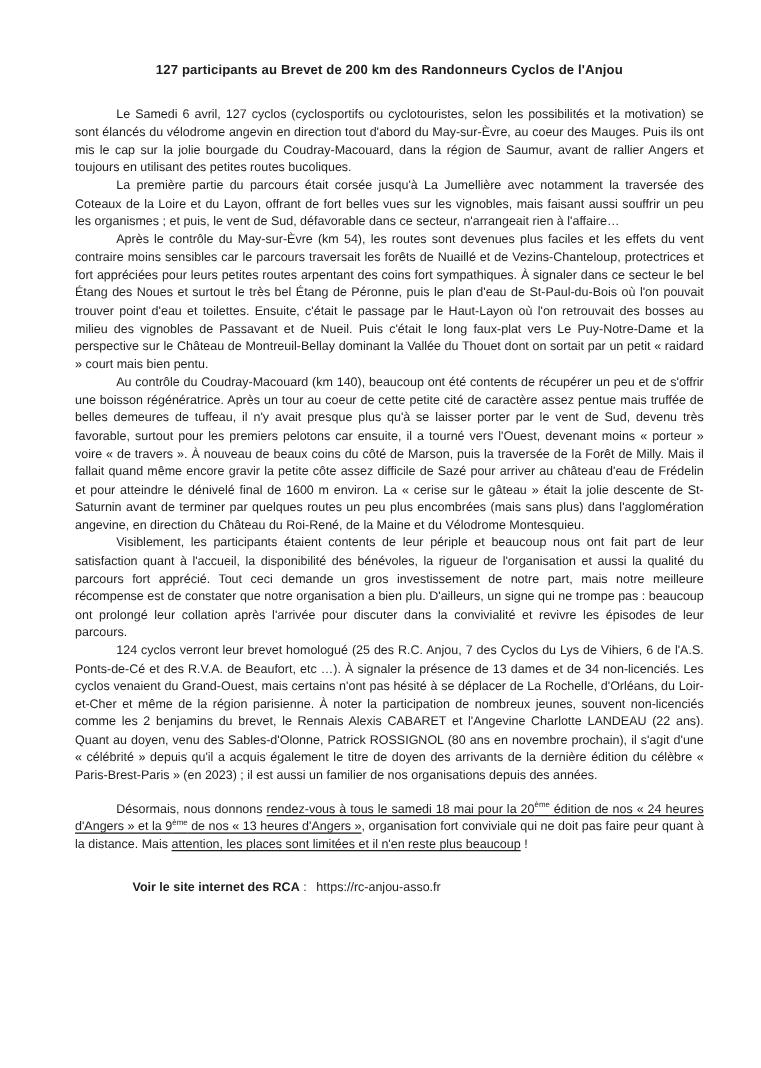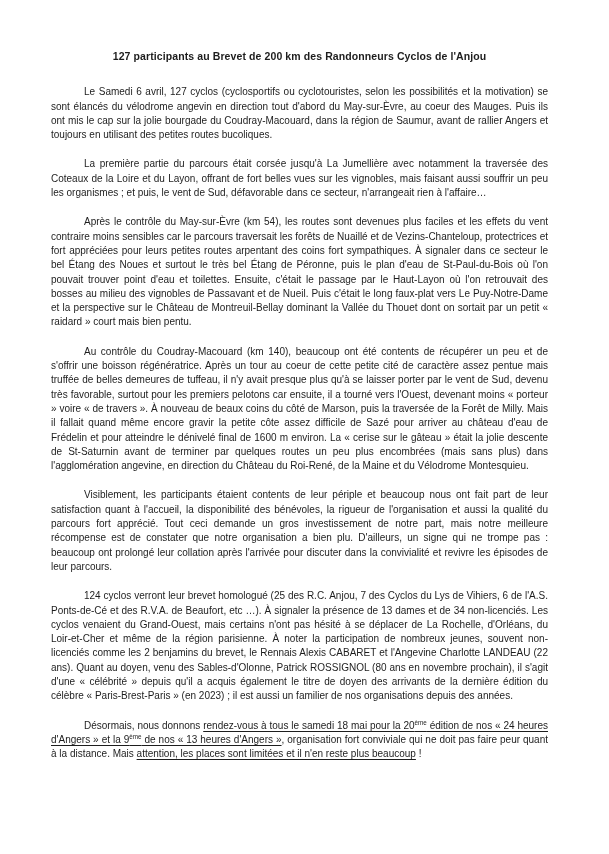--- a/index.html
+++ b/index.html
@@ -6,37 +6,37 @@
     margin: 0;
     padding: 0;
     background: #ffffff;
   }
   .page {
     position: relative;
     width: 609px;
     height: 854px;
     background: #ffffff;
     box-sizing: border-box;
-    padding: 49px 46px 0 36px;
+    padding: 49px 46px 0 60px;
     font-family: "Liberation Sans", sans-serif;
     font-size: 10px;
     line-height: 14.3px;
     color: #1d1d1d;
     overflow: hidden;
     -webkit-font-smoothing: antialiased;
   }
   .doc-title {
     font-size: 10.5px;
     font-weight: bold;
     text-align: center;
     margin: 0 0 22px 0;
     letter-spacing: 0.1px;
   }
   .body-p {
-    margin: 15px;
+    margin: 0;
     text-align: justify;
     text-indent: 33px;
   }
   .closing {
     margin-top: 12px;
   }
   .ul {
     text-decoration: underline;
     text-underline-offset: 2px;
   }
@@ -70,15 +70,16 @@
 
   <p class="body-p">Le Samedi 6 avril, 127 cyclos (cyclosportifs ou cyclotouristes, selon les possibilités et la motivation) se sont élancés du vélodrome angevin en direction tout d'abord du May-sur-Èvre, au coeur des Mauges. Puis ils ont mis le cap sur la jolie bourgade du Coudray-Macouard, dans la région de Saumur, avant de rallier Angers et toujours en utilisant des petites routes bucoliques.</p>
   <p class="body-p">La première partie du parcours était corsée jusqu'à La Jumellière avec notamment la traversée des Coteaux de la Loire et du Layon, offrant de fort belles vues sur les vignobles, mais faisant aussi souffrir un peu les organismes ; et puis, le vent de Sud, défavorable dans ce secteur, n'arrangeait rien à l'affaire…</p>
   <p class="body-p">Après le contrôle du May-sur-Èvre (km 54), les routes sont devenues plus faciles et les effets du vent contraire moins sensibles car le parcours traversait les forêts de Nuaillé et de Vezins-Chanteloup, protectrices et fort appréciées pour leurs petites routes arpentant des coins fort sympathiques. À signaler dans ce secteur le bel Étang des Noues et surtout le très bel Étang de Péronne, puis le plan d'eau de St-Paul-du-Bois où l'on pouvait trouver point d'eau et toilettes. Ensuite, c'était le passage par le Haut-Layon où l'on retrouvait des bosses au milieu des vignobles de Passavant et de Nueil. Puis c'était le long faux-plat vers Le Puy-Notre-Dame et la perspective sur le Château de Montreuil-Bellay dominant la Vallée du Thouet dont on sortait par un petit « raidard » court mais bien pentu.</p>
   <p class="body-p">Au contrôle du Coudray-Macouard (km 140), beaucoup ont été contents de récupérer un peu et de s'offrir une boisson régénératrice. Après un tour au coeur de cette petite cité de caractère assez pentue mais truffée de belles demeures de tuffeau, il n'y avait presque plus qu'à se laisser porter par le vent de Sud, devenu très favorable, surtout pour les premiers pelotons car ensuite, il a tourné vers l'Ouest, devenant moins « porteur » voire « de travers ». À nouveau de beaux coins du côté de Marson, puis la traversée de la Forêt de Milly. Mais il fallait quand même encore gravir la petite côte assez difficile de Sazé pour arriver au château d'eau de Frédelin et pour atteindre le dénivelé final de 1600 m environ. La « cerise sur le gâteau » était la jolie descente de St-Saturnin avant de terminer par quelques routes un peu plus encombrées (mais sans plus) dans l'agglomération angevine, en direction du Château du Roi-René, de la Maine et du Vélodrome Montesquieu.</p>
   <p class="body-p">Visiblement, les participants étaient contents de leur périple et beaucoup nous ont fait part de leur satisfaction quant à l'accueil, la disponibilité des bénévoles, la rigueur de l'organisation et aussi la qualité du parcours fort apprécié. Tout ceci demande un gros investissement de notre part, mais notre meilleure récompense est de constater que notre organisation a bien plu. D'ailleurs, un signe qui ne trompe pas : beaucoup ont prolongé leur collation après l'arrivée pour discuter dans la convivialité et revivre les épisodes de leur parcours.</p>
   <p class="body-p">124 cyclos verront leur brevet homologué (25 des R.C. Anjou, 7 des Cyclos du Lys de Vihiers, 6 de l'A.S. Ponts-de-Cé et des R.V.A. de Beaufort, etc …). À signaler la présence de 13 dames et de 34 non-licenciés. Les cyclos venaient du Grand-Ouest, mais certains n'ont pas hésité à se déplacer de La Rochelle, d'Orléans, du Loir-et-Cher et même de la région parisienne. À noter la participation de nombreux jeunes, souvent non-licenciés comme les 2 benjamins du brevet, le Rennais Alexis CABARET et l'Angevine Charlotte LANDEAU (22 ans). Quant au doyen, venu des Sables-d'Olonne, Patrick ROSSIGNOL (80 ans en novembre prochain), il s'agit d'une « célébrité » depuis qu'il a acquis également le titre de doyen des arrivants de la dernière édition du célèbre « Paris-Brest-Paris » (en 2023) ; il est aussi un familier de nos organisations depuis des années.</p>
 
   <p class="body-p closing"><span>Désormais, nous donnons </span><span class="ul"><span>rendez-vous à tous le samedi 18 mai pour la 20</span><span class="sup">ème</span><span> édition de nos « 24 heures d'Angers » et la 9</span><span class="sup">ème</span><span> de nos « 13 heures d'Angers »</span></span><span>, organisation fort conviviale qui ne doit pas faire peur quant à la distance. Mais </span><span class="ul">attention, les places sont limitées et il n'en reste plus beaucoup</span><span> !</span></p>
 
+  <p class="website"><span class="lbl">Voir le site internet des RCA</span><span> : </span><span class="url">https://rc-anjou-asso.fr</span></p>
 
 
 </div>
 
 </body></html>

